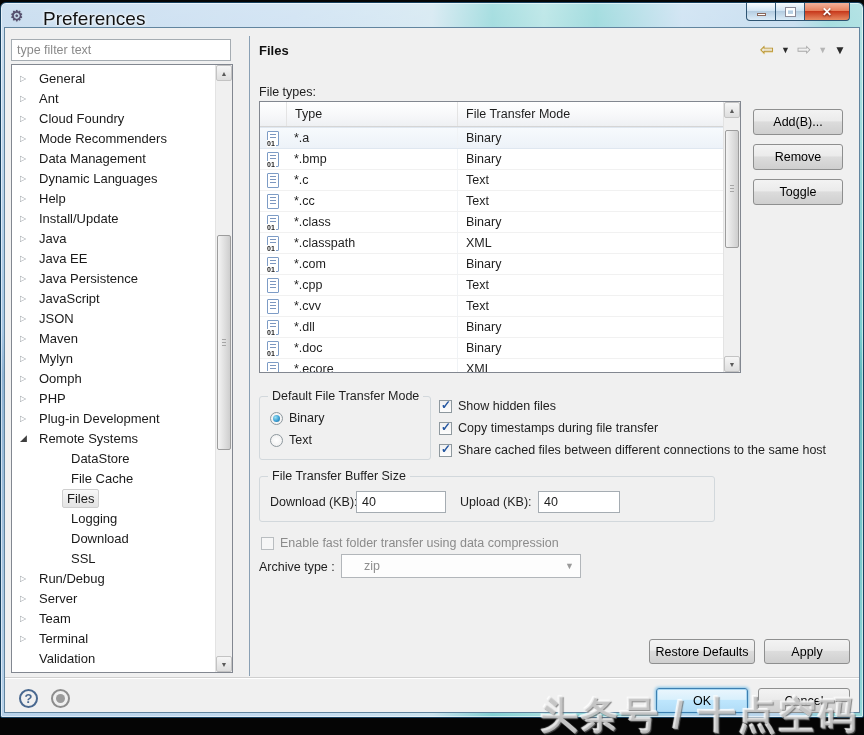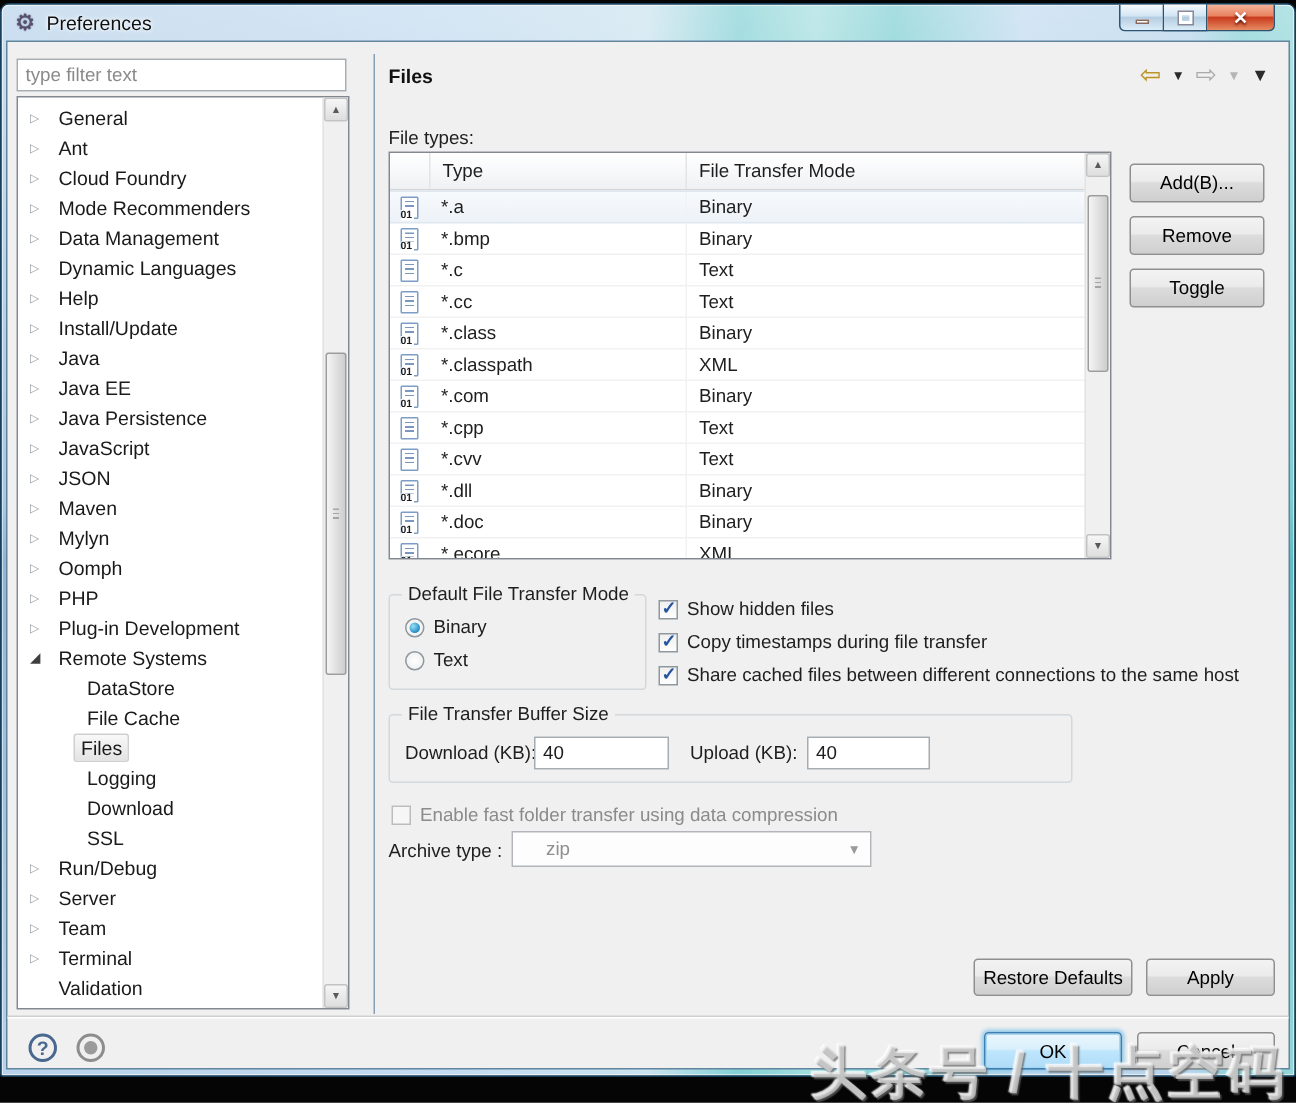--- a/index.html
+++ b/index.html
@@ -11,21 +11,21 @@
   .window { position:absolute; left:0; top:2px; width:864px; height:716px;
     border:1px solid #17405f; border-radius:6px 6px 2px 2px;
     background:
       linear-gradient(180deg, rgba(255,255,255,.5), rgba(255,255,255,.12) 46%, rgba(40,70,100,.10) 52%, rgba(255,255,255,.28)),
       linear-gradient(90deg,#9cc1e2 0%,#accdea 34%,#b7d8e8 50%,#54bfc4 57%,#83d1d3 63%,#4fbdc2 69%,#a9cde9 79%,#9ac2e3 92%,#57c0c5 96%,#6cc8cb 100%);
     box-shadow:inset 0 0 0 1px rgba(255,255,255,.55); }
   .titlebar { position:absolute; left:0; top:0; width:100%; height:25px; }
   .app-icon { position:absolute; left:9px; top:5px; width:16px; height:16px; font-size:15px; line-height:16px;
     color:#574f70; text-shadow:0 0 1px #2e2a3e; }
   .app-icon::before { content:"⚙"; }
-  .title { position:absolute; left:30px; top:5px; font-size:13px; color:#101010; text-shadow:0 0 4px #fff, 0 0 2px #fff; }
+  .title { position:absolute; left:42px; top:5px; font-size:19px; color:#101010; text-shadow:0 0 4px #fff, 0 0 2px #fff; }
   .controls { position:absolute; right:13px; top:0; display:flex; }
   .ctl { height:18px; border:1px solid #2e5472; border-top:none; display:flex; align-items:center; justify-content:center; }
   .ctl.min { width:30px; border-radius:0 0 0 4px;
     background:linear-gradient(rgba(255,255,255,.85),rgba(215,232,246,.5) 45%,rgba(150,180,205,.45) 50%,rgba(225,240,250,.75)); }
   .ctl.max { width:28px; border-left:none; border-right:none;
     background:linear-gradient(rgba(255,255,255,.85),rgba(215,232,246,.5) 45%,rgba(150,180,205,.45) 50%,rgba(225,240,250,.75)); }
   .ctl.close { width:46px; border-radius:0 0 4px 0;
     background:linear-gradient(#f4b29b,#e8825f 45%,#c83a1d 50%,#e78b62); }
   .glyph-min { width:9px; height:3px; background:#fff; border:1px solid #88685d; margin-top:6px; }
   .glyph-max { width:9px; height:8px; border:2px solid #fff; outline:1px solid #8a8a97; background:transparent; }
@@ -37,21 +37,21 @@
     box-shadow:0 0 0 1px #62859f; font-size:12.5px; color:#1e1e1e; }
 
   .filter { position:absolute; left:6px; top:11px; width:220px; height:22px; border:1px solid #a5acb2;
     font-family:"Liberation Sans",sans-serif; font-size:12.5px; padding:0 5px; color:#444; }
   .filter::placeholder { color:#8a8a8a; }
 
   .tree { position:absolute; left:6px; top:36px; width:222px; height:609px; background:#fff; border:1px solid #828790; overflow:hidden; }
   .tree-items { position:absolute; left:0; top:3px; right:17px; }
   .tree-item { display:flex; align-items:center; height:20px; cursor:default; white-space:nowrap; }
   .tree-item.d0 { padding-left:8px; }
-  .tree-item.d1 { padding-left:27px; }
+  .tree-item.d1 { padding-left:40px; }
   .tw { display:inline-block; width:15px; font-size:8px; color:#9aa0a6; flex:none; }
   .tw.collapsed::before { content:"▷"; }
   .tw.expanded { color:#3f3f3f; font-size:9px; }
   .tw.expanded::before { content:"◢"; }
   .tl { font-size:13px; color:#1a1a1a; padding:1px 4px; }
   .tl.sel { background:linear-gradient(#f8f8f8,#e3e3e3); border:1px solid #cfcfcf; border-radius:2px; margin-left:-5px; }
 
   .sash { position:absolute; left:244px; top:8px; width:1px; height:640px; background:#8aa0b4; }
 
   .panel-title { position:absolute; left:254px; top:15px; font-size:13px; font-weight:bold; color:#101010; }

